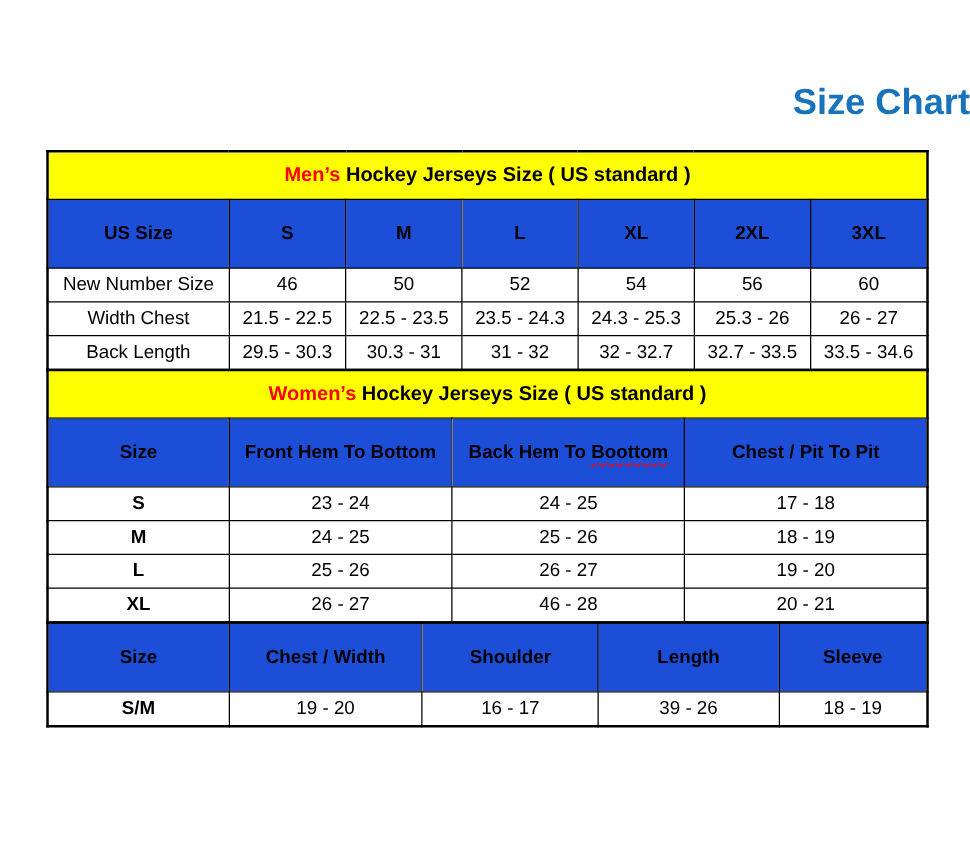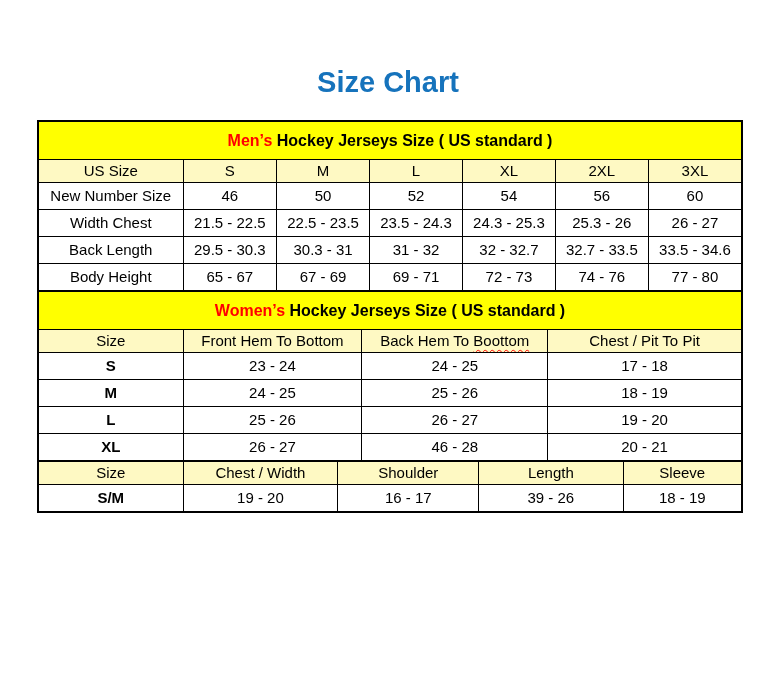--- a/index.html
+++ b/index.html
@@ -14,21 +14,21 @@
     height: 692px;
     background: #ffffff;
     overflow: hidden;
   }
   .title {
     position: absolute;
     top: 66px;
     left: 0;
     width: 100%;
     margin: 0;
-    text-align: center;
+    text-align: right;
     font-size: 29px;
     font-weight: bold;
     color: var(--title-blue, #1673BC);
     letter-spacing: 0px;
   }
   .tables {
     position: absolute;
     left: 37px;
     top: 120px;
     width: 706px;
@@ -55,24 +55,24 @@
   .section-heading {
     background: var(--heading-bg, #FFFF00);
     font-size: 16px;
     font-weight: bold;
     padding: 9px 2px;
   }
   .accent {
     color: var(--accent-red, #FF0000);
   }
   .col-head {
-    font-weight: normal;
+    font-weight: bold;
     font-size: 15px;
-    padding: 2px 2px;
-    background: #fef9c3;
+    padding: 18px 2px;
+    background: #1d4ed8;
   }
   .size-table td {
     font-size: 15px;
     font-weight: normal;
     padding: 4px 2px;
     background: #ffffff;
   }
   .size-table td.bold {
     font-weight: bold;
   }
@@ -136,29 +136,20 @@
             <td>26 - 27</td>
           </tr>
           <tr>
             <td>Back Length</td>
             <td>29.5 - 30.3</td>
             <td>30.3 - 31</td>
             <td>31 - 32</td>
             <td>32 - 32.7</td>
             <td>32.7 - 33.5</td>
             <td>33.5 - 34.6</td>
-          </tr>
-          <tr>
-            <td>Body Height</td>
-            <td>65 - 67</td>
-            <td>67 - 69</td>
-            <td>69 - 71</td>
-            <td>72 - 73</td>
-            <td>74 - 76</td>
-            <td>77 - 80</td>
           </tr>
         </tbody>
     </table>
 
     <table class="size-table">
       <colgroup>
           <col style="width: 20.6%;">
           <col style="width: 25.4%;">
           <col style="width: 26.4%;">
           <col style="width: 27.6%;">

